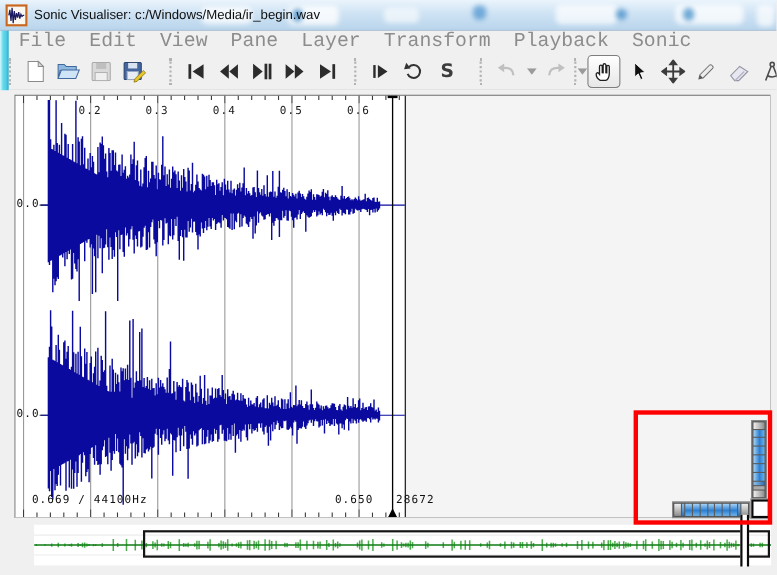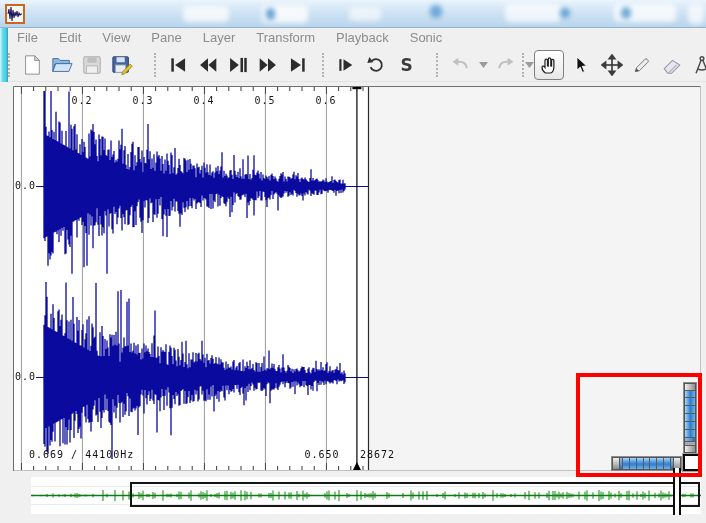--- a/index.html
+++ b/index.html
@@ -14,21 +14,21 @@
     background:#faf7f1; border:2px solid #c9661f; display:flex; align-items:center; justify-content:center; }
   .title { position:absolute; left:31px; top:0; line-height:27px; font-size:12px; color:#0d0d0d; white-space:nowrap; }
 
   
   .leftborder { position:absolute; left:0; top:28px; width:8px; height:495px;
     background:linear-gradient(90deg,#d8f6fb,#64dbee 35%,#4cc9e2 75%,#1ea4c5); }
 
   
   .menubar { position:absolute; left:8px; top:28px; width:698px; height:19px; background:#f0f0f0;
     display:flex; gap:13px; padding-left:5px; align-items:center; }
-  .menubar span { font-size:13px; color:#8c8c8c; padding:0 4px; cursor:default; }
+  .menubar span { font-size:18px; color:#8c8c8c; padding:0 4px; cursor:default;font-family:Liberation Mono, monospace; }
 
   
   .toolbar { position:absolute; left:8px; top:47px; width:698px; height:35px; background:#f0f0f0;
     border-bottom:1px solid #e3e3e3; }
   .tgroup { position:absolute; top:3px; height:30px; display:flex; align-items:center; gap:6px; }
   .handle { width:3px; height:24px; border-left:2px dotted #b3b3b3; margin-right:3px; }
   .tbtn { min-width:24px; height:28px; display:flex; align-items:center; justify-content:center; }
   .tbtn svg { display:block; }
   .solo { font-size:17px; font-weight:bold; color:#3c3c3c; font-family:"DejaVu Sans", sans-serif; letter-spacing:-1px; }
   .toolbtn-active { width:30px; height:30px; border:1px solid #7e7e7e; border-radius:4px;
@@ -84,20 +84,21 @@
   <div class="blob" style="left:505px;top:4px;width:56px;height:18px;background:rgba(255,255,255,.7)"></div>
   <div class="blob" style="left:560px;top:8px;width:10px;height:10px;background:rgba(70,140,200,.75)"></div>
   <div class="blob" style="left:614px;top:4px;width:62px;height:18px;background:rgba(255,255,255,.75)"></div>
   <div class="blob" style="left:621px;top:7px;width:10px;height:12px;background:rgba(80,150,205,.8)"></div>
   <div class="blob" style="left:688px;top:4px;width:16px;height:20px;background:rgba(255,255,255,.7)"></div>
   <span class="appicon">
     <svg width="16" height="16" viewBox="0 0 16 16">
         <polyline points="1,8 2,3 3,13 4,1 5,15 6,4 7,12 8,6 9,10 10,5 11,11 12,7 13,9 14,8 15,8" fill="none" stroke="#1a1a5e" stroke-width="1.1"></polyline>
       </svg>
   </span>
+  <span class="title">Sonic Visualiser: c:/Windows/Media/ir_begin.wav</span>
 </div>
 
 <div class="leftborder"></div>
 
 <div class="menubar">
   <span>File</span>
   <span>Edit</span>
   <span>View</span>
   <span>Pane</span>
   <span>Layer</span>

